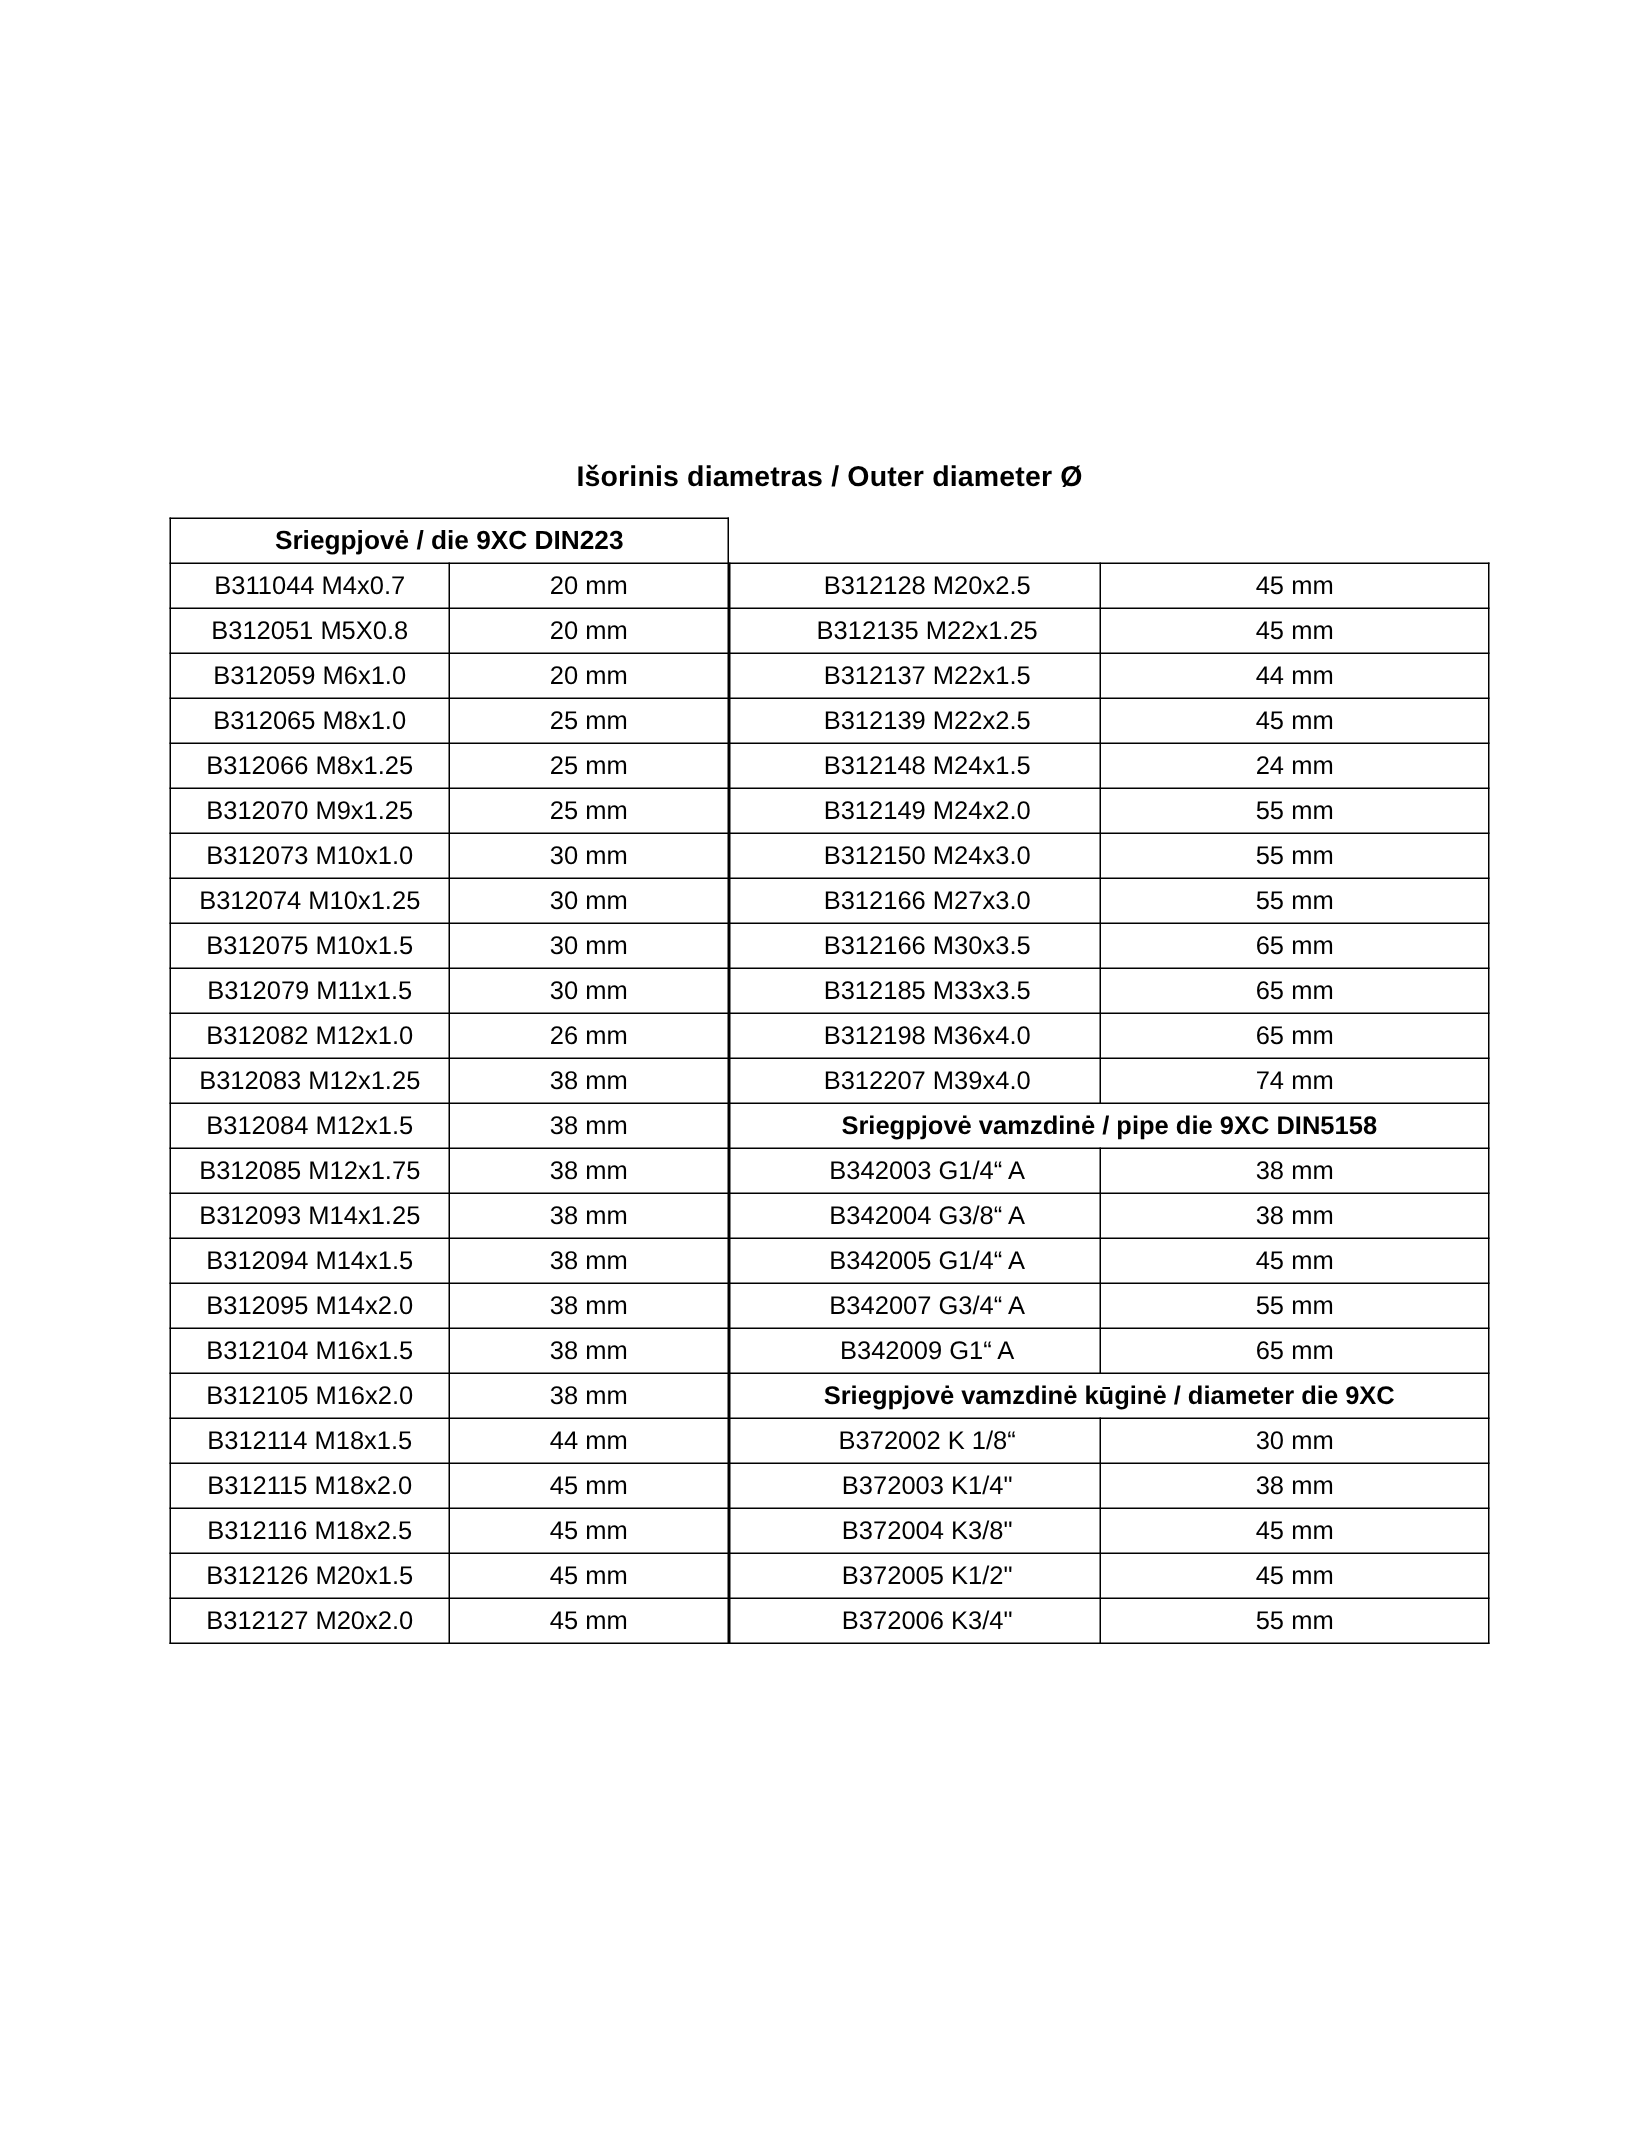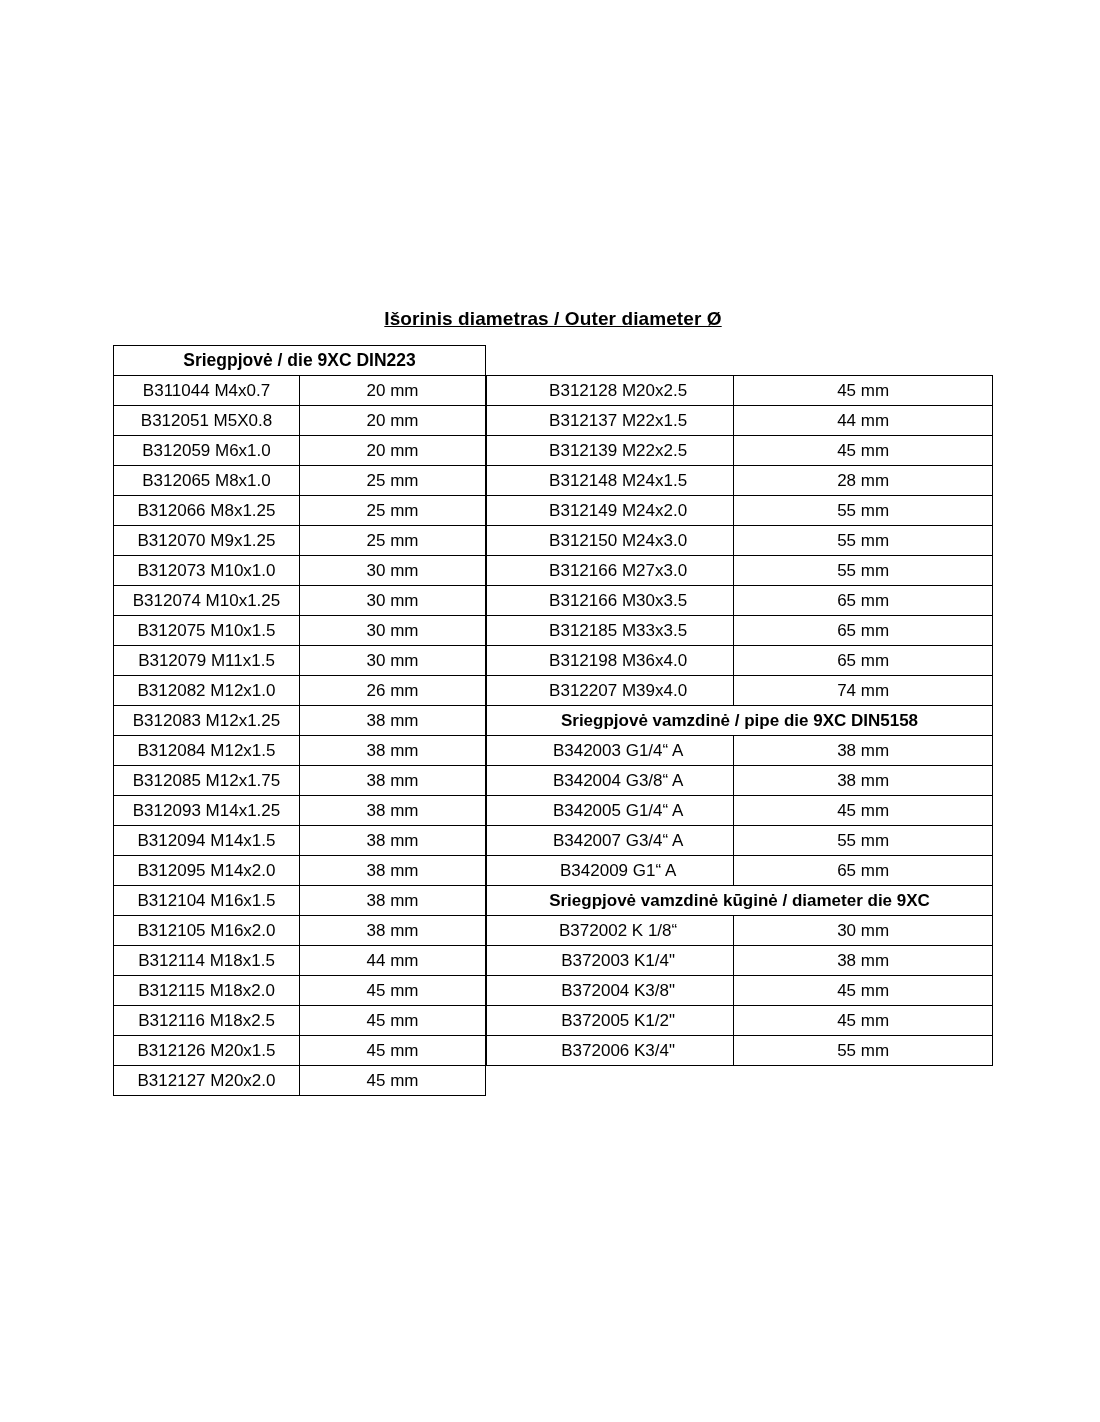--- a/index.html
+++ b/index.html
@@ -23,30 +23,29 @@
   }
   .doc-title {
     position: absolute;
     left: 113px;
     top: 308px;
     width: 880px;
     text-align: center;
     font-size: 19px;
     font-weight: bold;
     letter-spacing: 0.1px;
-    text-decoration: underline;
   }
   .tables-wrap {
     position: absolute;
     left: 113px;
     top: 345px;
     width: 880px;
     display: flex;
     flex-direction: row;
-    align-items: center;
+    align-items: flex-end;
   }
   table {
     border-collapse: collapse;
     table-layout: fixed;
   }
   .left-table {
     width: 373px;
   }
   .right-table {
     width: 507px;
@@ -186,30 +185,34 @@
         </tbody>
     </table>
 
     <table class="right-table">
       <tbody id="right-body">
           <tr>
             <td class="code">B312128 M20x2.5</td>
             <td class="val">45 mm</td>
           </tr>
           <tr>
+            <td class="code">B312135 M22x1.25</td>
+            <td class="val">45 mm</td>
+          </tr>
+          <tr>
             <td class="code">B312137 M22x1.5</td>
             <td class="val">44 mm</td>
           </tr>
           <tr>
             <td class="code">B312139 M22x2.5</td>
             <td class="val">45 mm</td>
           </tr>
           <tr>
             <td class="code">B312148 M24x1.5</td>
-            <td class="val">28 mm</td>
+            <td class="val">24 mm</td>
           </tr>
           <tr>
             <td class="code">B312149 M24x2.0</td>
             <td class="val">55 mm</td>
           </tr>
           <tr>
             <td class="code">B312150 M24x3.0</td>
             <td class="val">55 mm</td>
           </tr>
           <tr>

